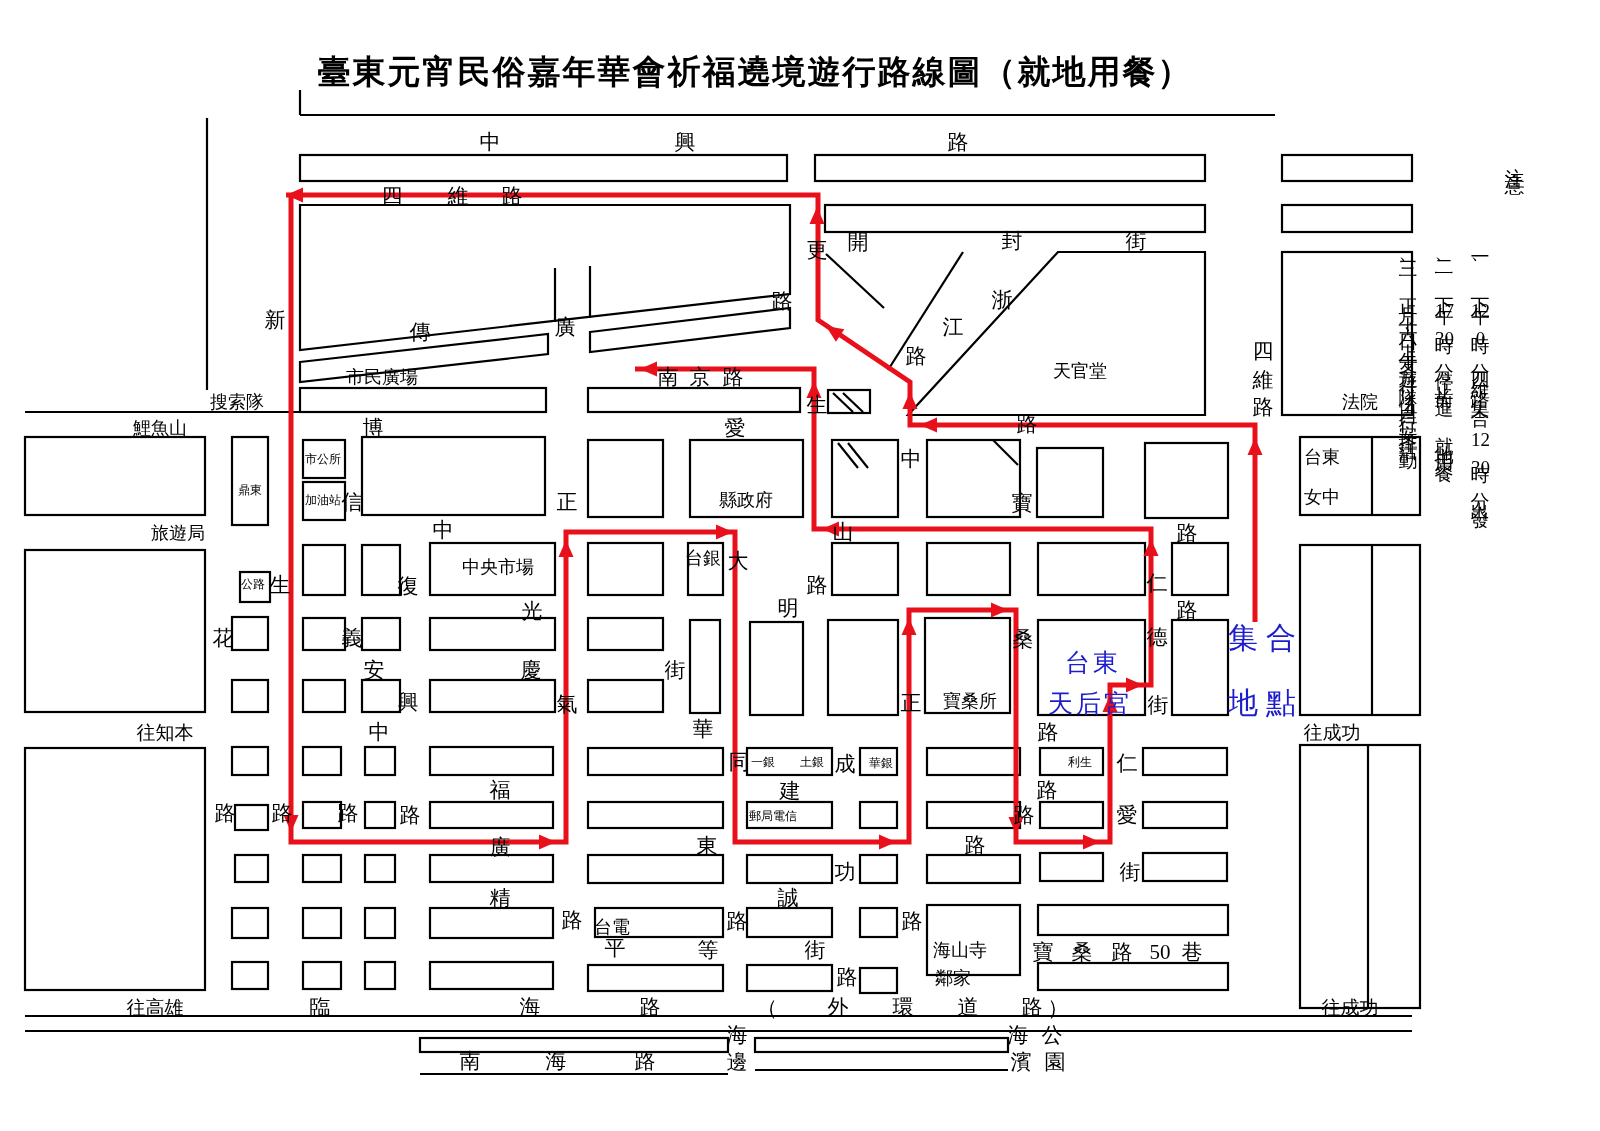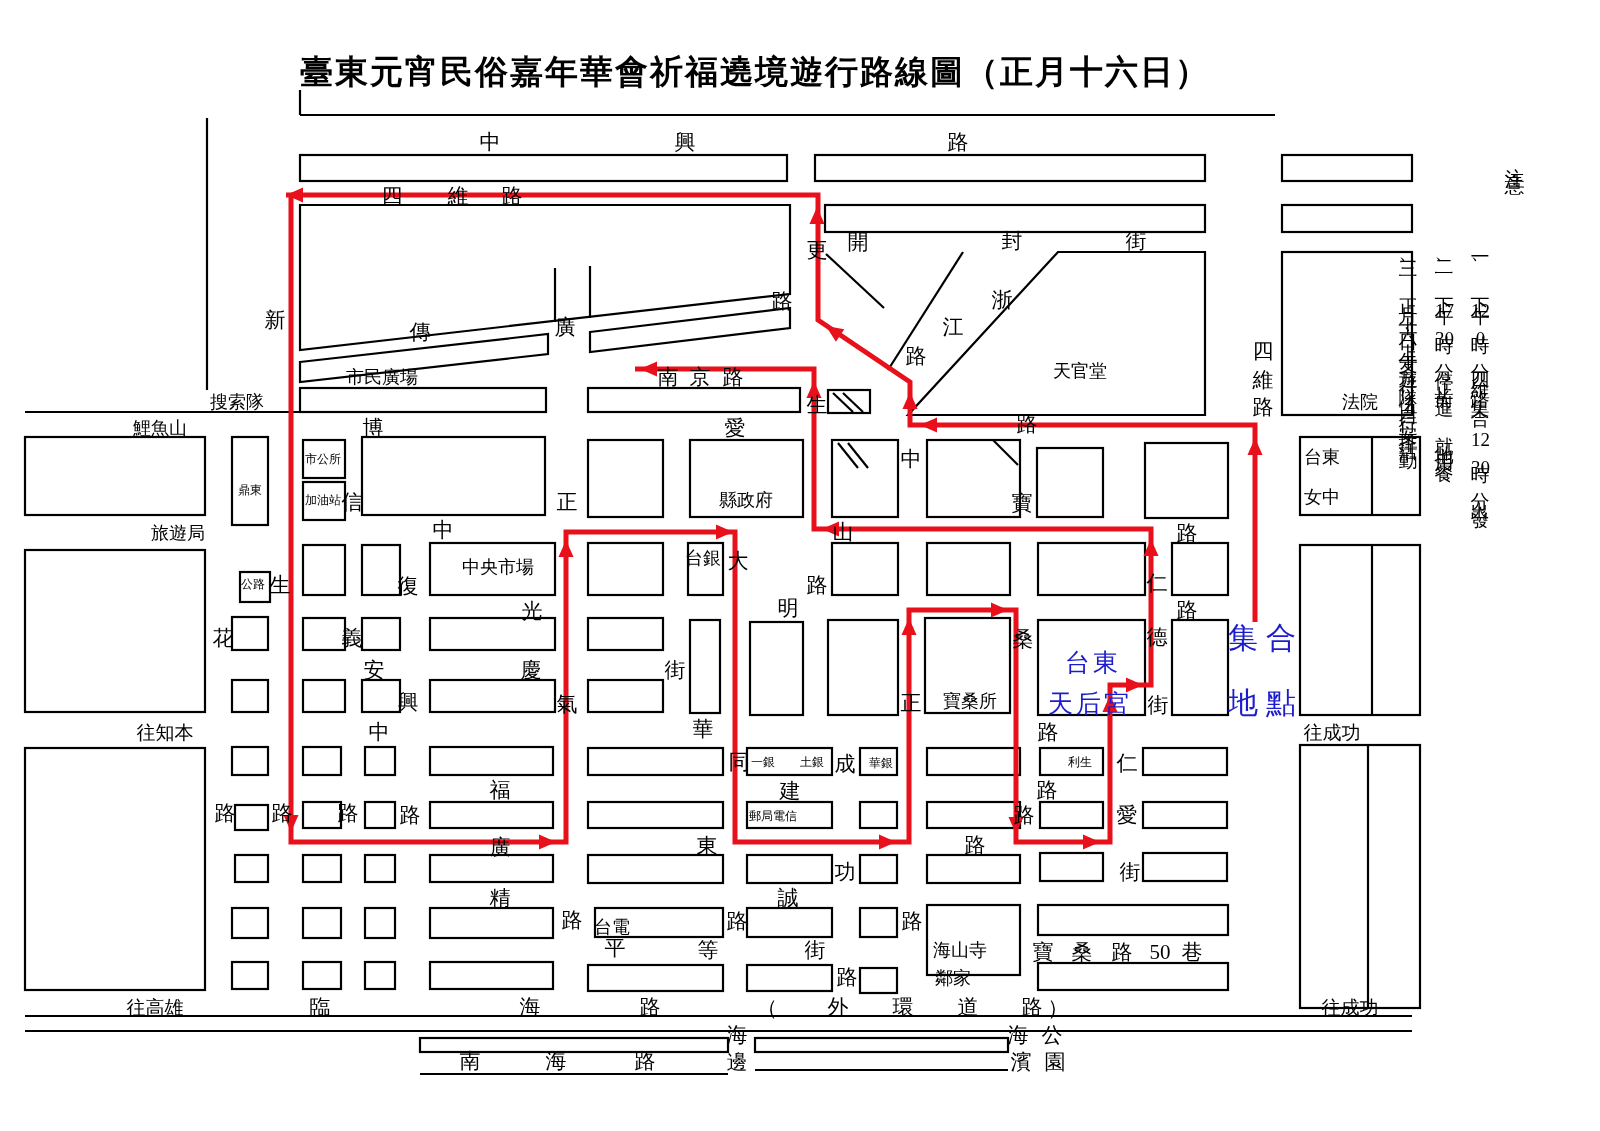--- a/index.html
+++ b/index.html
@@ -21,21 +21,21 @@
   #notes-items{position:absolute;left:1384px;top:246px;height:660px;width:114px;
                writing-mode:vertical-rl;font-size:19px;line-height:36px;
                letter-spacing:9px;color:#000;}
   .note-col{margin:0;}
   .tcu{text-combine-upright:all;letter-spacing:0;}
 </style>
 </head>
 <body>
 
 <div id="page">
-  <div id="title">臺東元宵民俗嘉年華會祈福遶境遊行路線圖（正月十六日）</div>
+  <div id="title">臺東元宵民俗嘉年華會祈福遶境遊行路線圖（就地用餐）</div>
 
   <svg id="map" width="1600" height="1131" viewBox="0 0 1600 1131">
     <g id="blocks" fill="none" stroke="#000" stroke-width="2.2">
         <rect x="300" y="155" width="487" height="26"></rect>
         <rect x="815" y="155" width="390" height="26"></rect>
         <rect x="1282" y="155" width="130" height="26"></rect>
         <rect x="825" y="205" width="380" height="27"></rect>
         <rect x="1282" y="205" width="130" height="27"></rect>
         <rect x="1282" y="252" width="130" height="163"></rect>
         <rect x="300" y="388" width="246" height="24"></rect>

